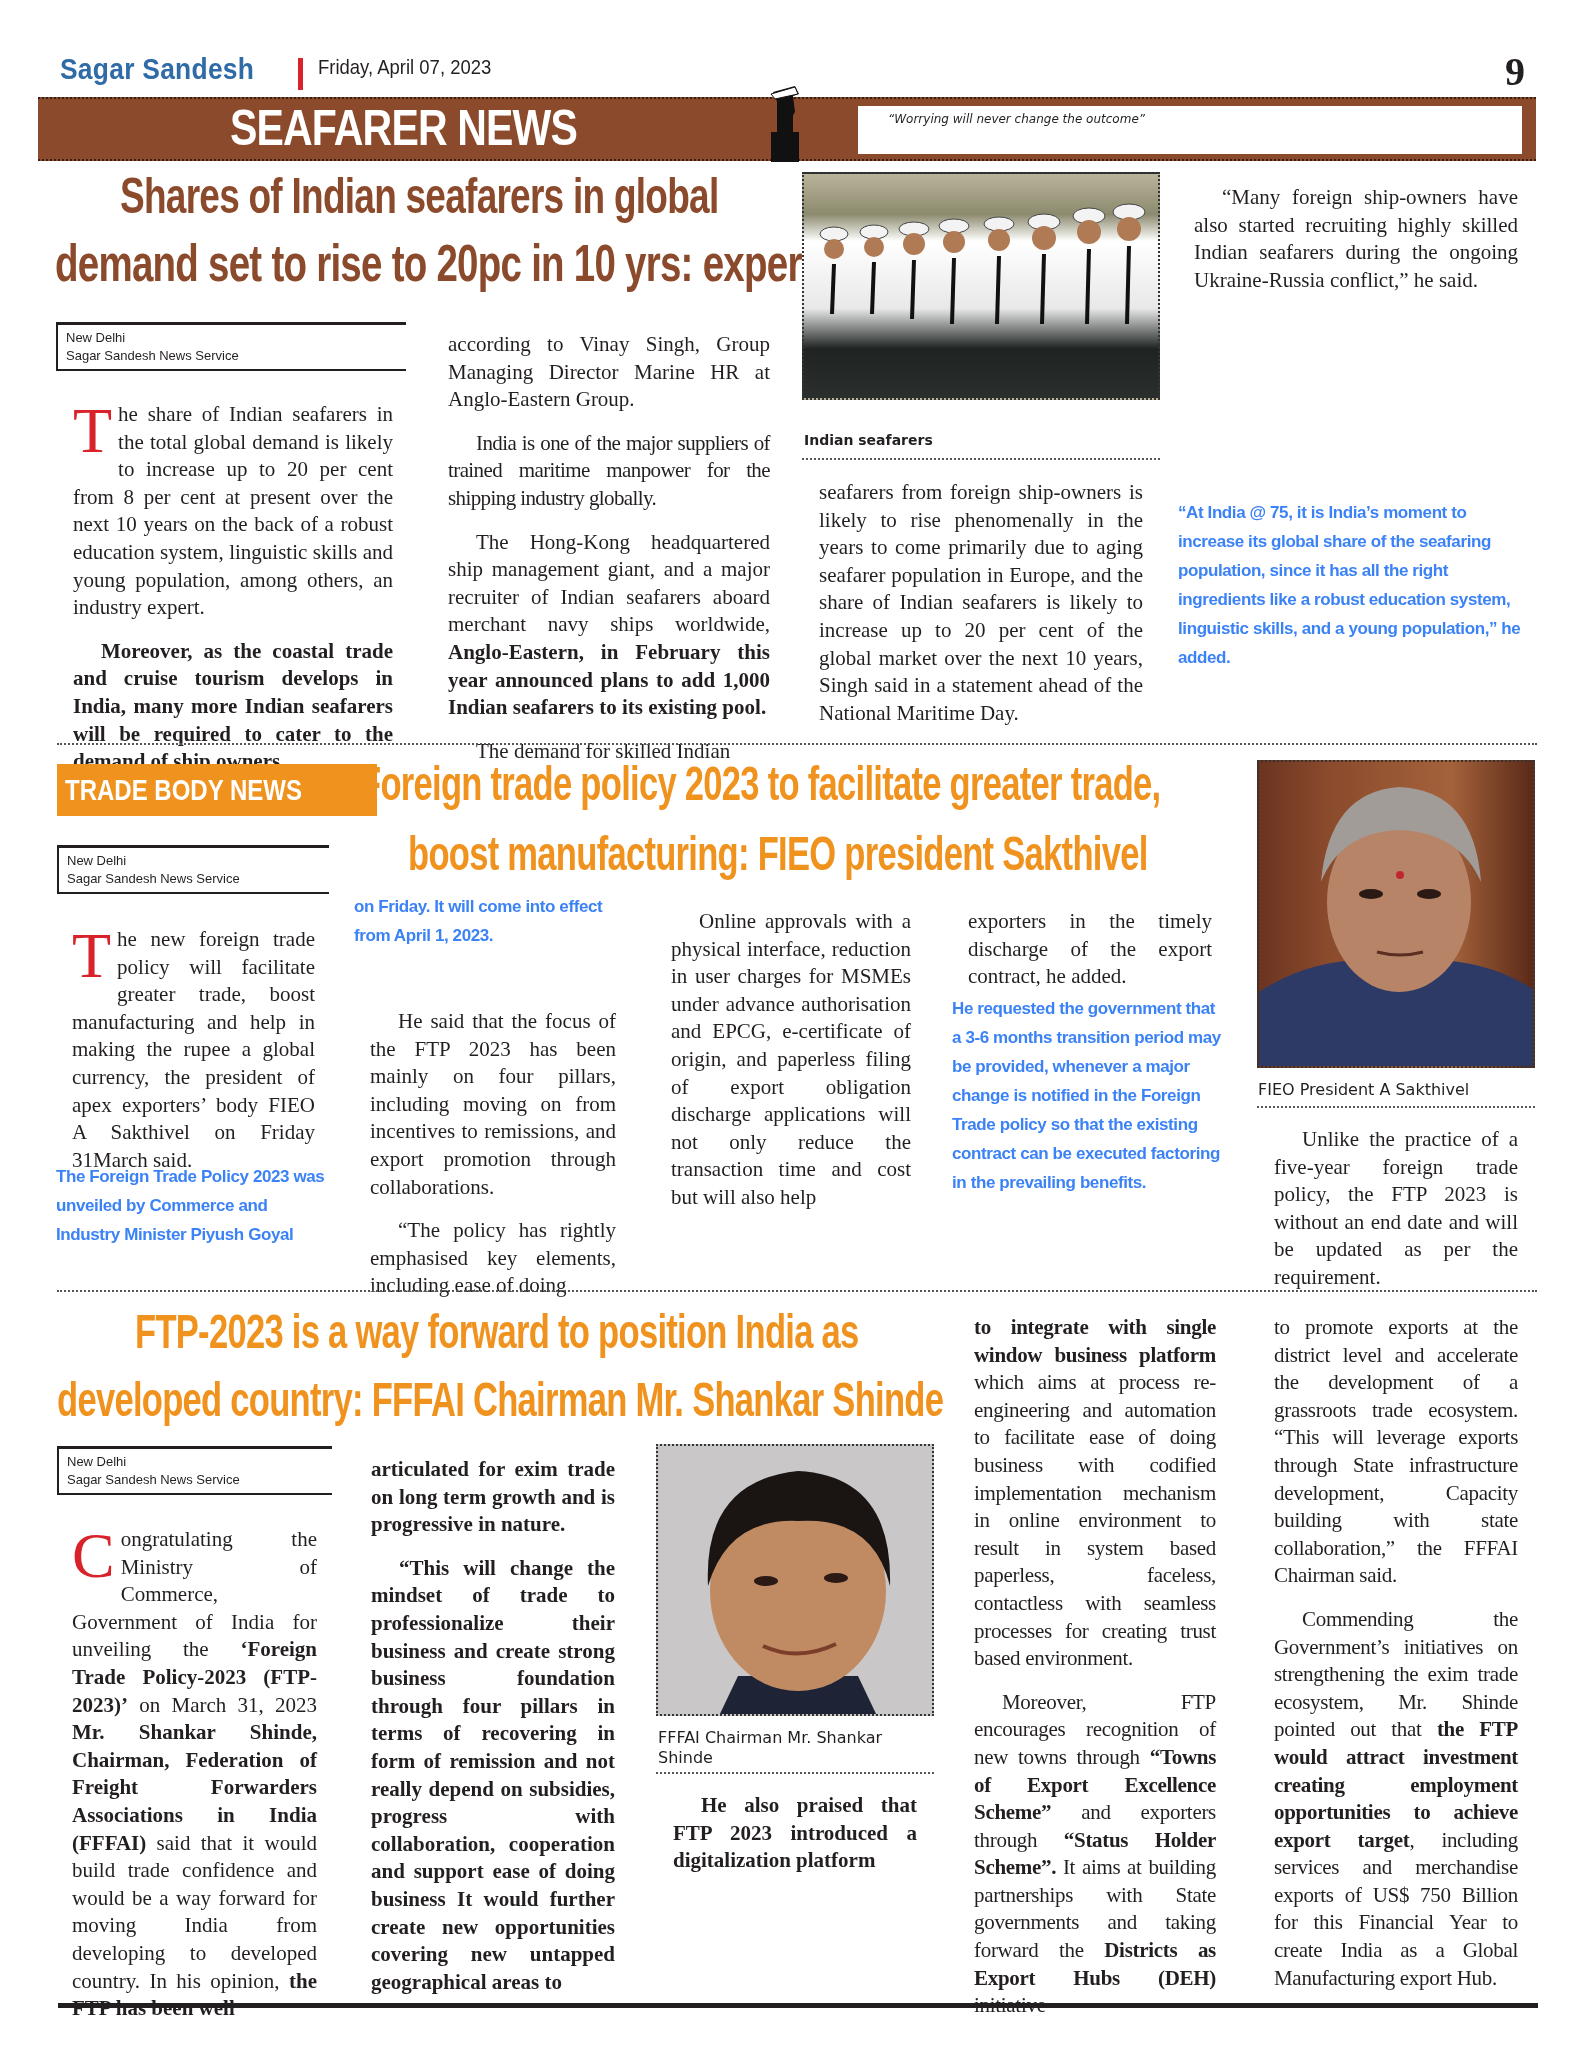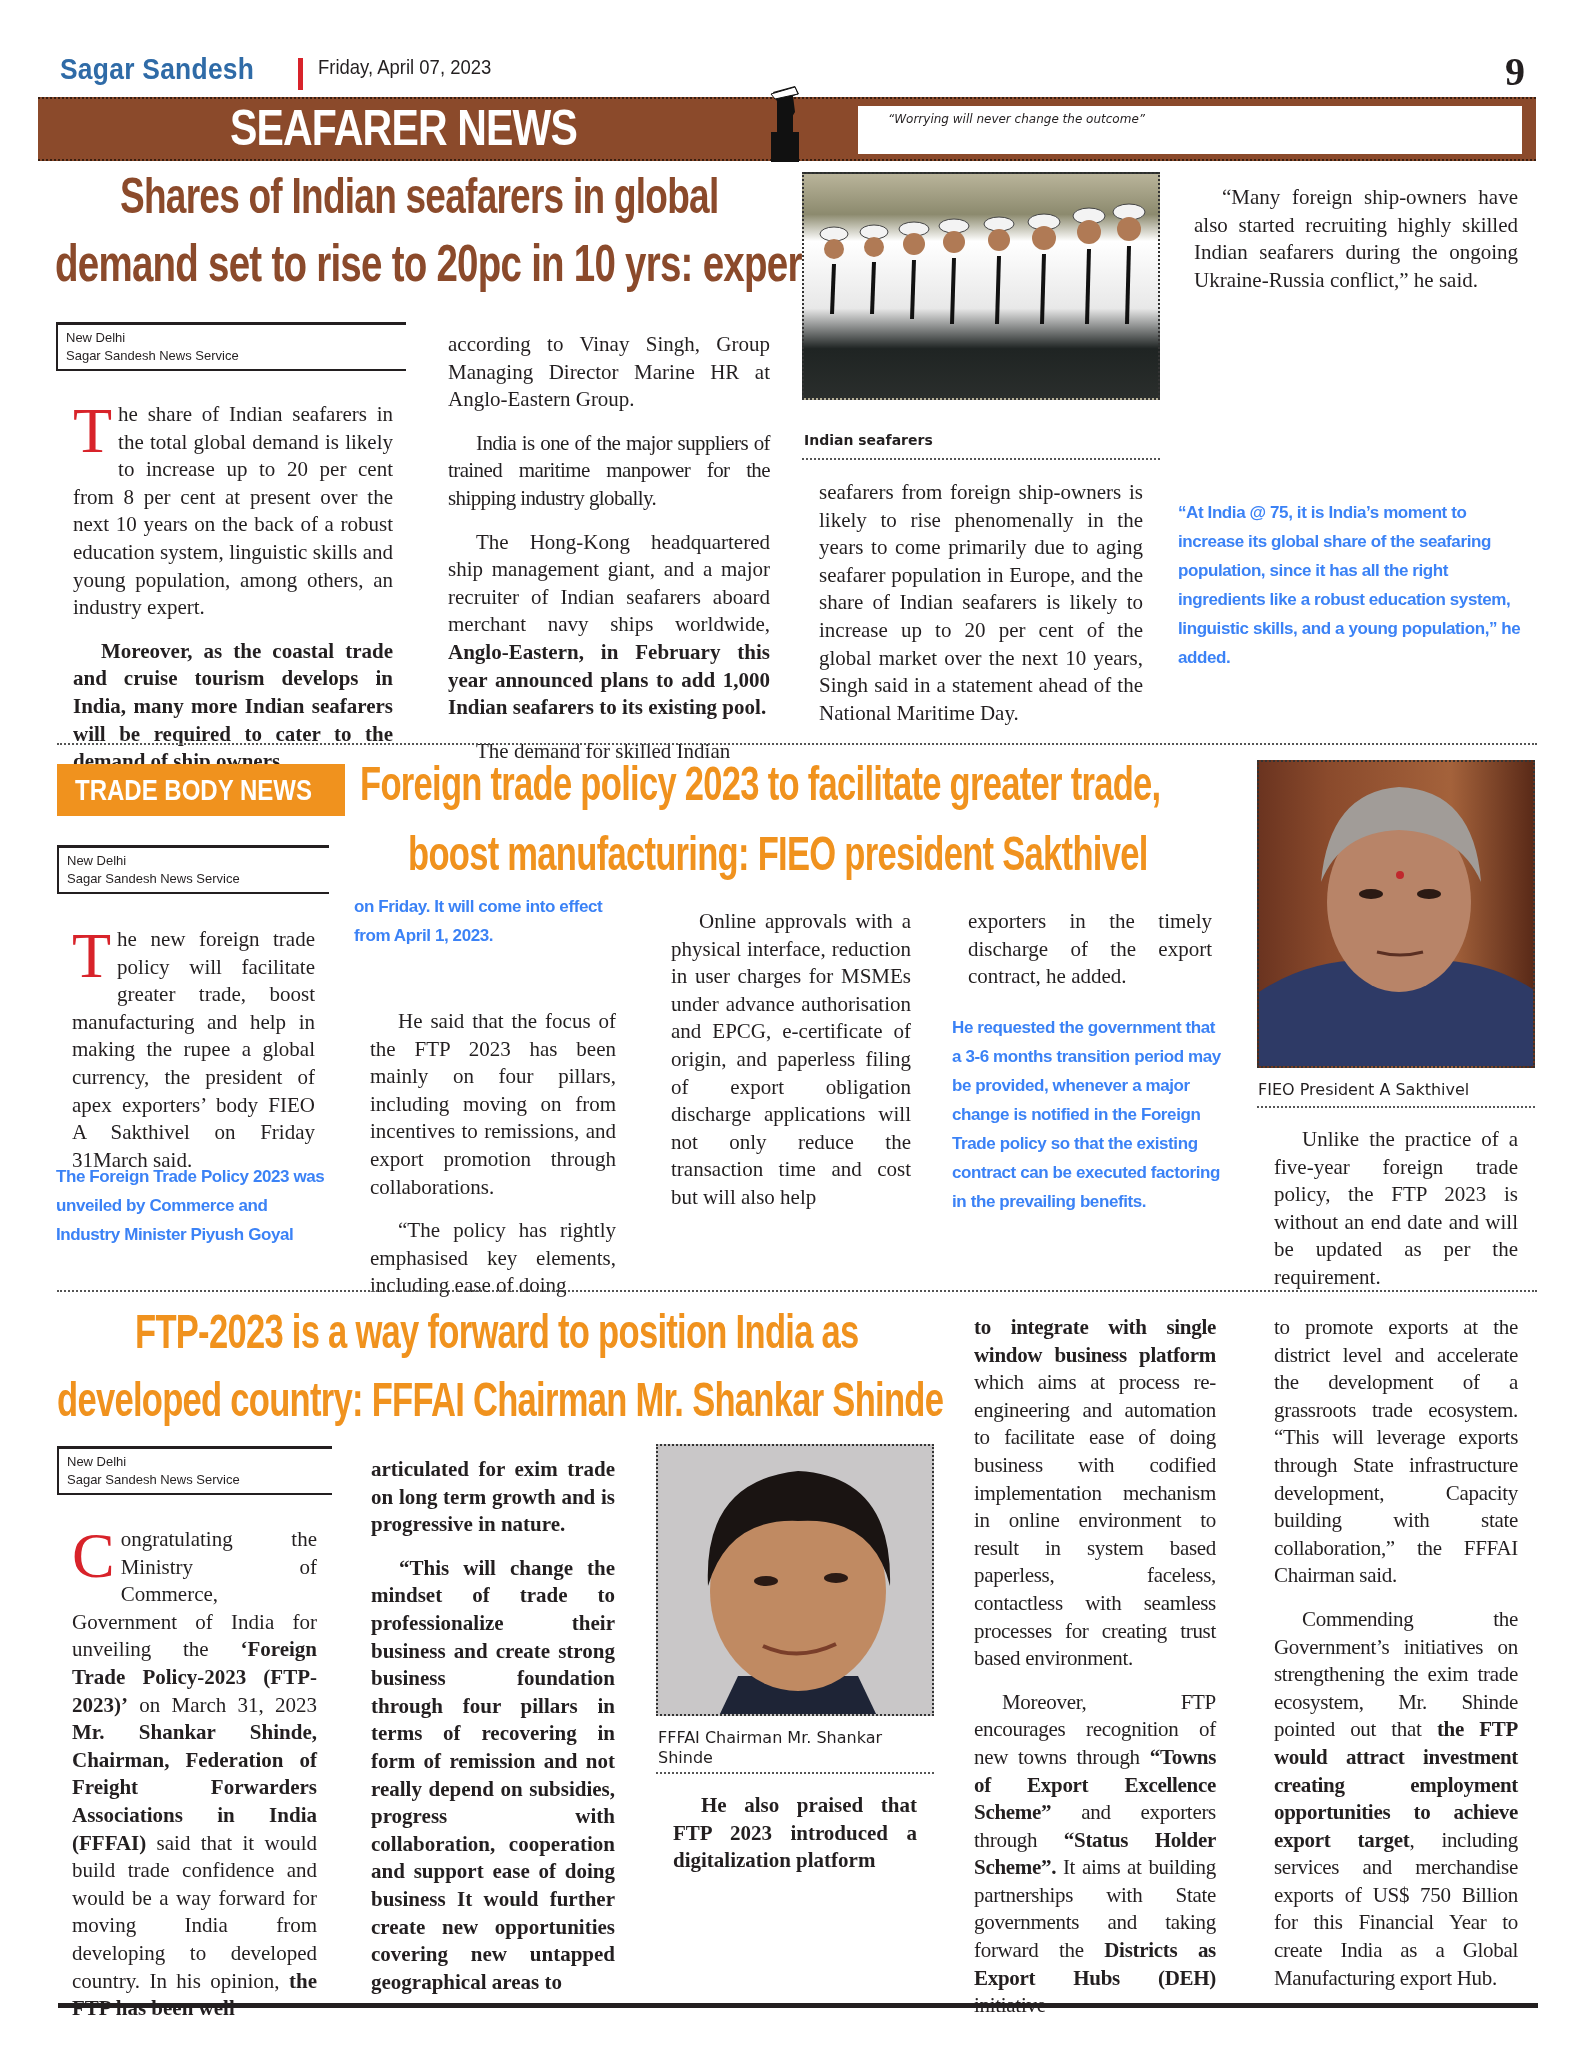--- a/index.html
+++ b/index.html
@@ -32,21 +32,21 @@
   .col p { margin: 16px; }
   .col .ind { text-indent: 28px; }
   .col b { font-weight: bold; }
   .dropcap { float: left; font-size: 64px; line-height: 52px; color: #d8232a; margin: 4px 6px 0 0; font-family: "Liberation Serif", serif; }
 
   .pull { font-family: "Liberation Sans", sans-serif; font-weight: bold; color: #3b82f6; font-size: 17px; line-height: 29px; letter-spacing: -0.4px; }
 
   .caption { font-family: "DejaVu Sans", sans-serif; font-size: 15px; color: #231f20; }
   .dotted-h { border-top: 2px dotted #555; height: 0; }
 
-  .trade-tag { left: 57px; top: 764px; width: 288px; height: 52px; background: #f0921e; color: #ffffff; font-family: "Liberation Sans", sans-serif; font-weight: bold; font-size: 30px; line-height: 52px; padding-left: 18px; white-space: nowrap; }
+  .trade-tag { left: 57px; top: 764px; width: 320px; height: 52px; background: #f0921e; color: #ffffff; font-family: "Liberation Sans", sans-serif; font-weight: bold; font-size: 30px; line-height: 52px; padding-left: 8px; white-space: nowrap; }
   .trade-tag span { display: inline-block; transform: scaleX(0.8); transform-origin: left; }
 
   .photo { border: 2px dotted #333; overflow: hidden; }
   .bottom-rule { left: 58px; top: 2003px; width: 1480px; height: 5px; background: #231f20; }
 </style>
 </head>
 <body>
 
 <div class="abs brand">Sagar Sandesh</div>
 <div class="abs brand-sep"></div>
@@ -152,21 +152,21 @@
   <p class="ind">“The policy has rightly emphasised key elements, including ease of doing</p>
 </div>
 
 <div class="abs col" style="left:655px; top:892px; width:272px;">
   <p class="ind">Online approvals with a physical interface, reduction in user charges for MSMEs under advance authorisation and EPCG, e-certificate of origin, and paperless filing of export obligation discharge applications will not only reduce the transaction time and cost but will also help</p>
 </div>
 
 <div class="abs col" style="left:952px; top:892px; width:276px;">
   <p>exporters in the timely discharge of the export contract, he added.</p>
 </div>
-<div class="abs pull" style="left:952px; top:994px; width:276px;margin-top:19px;">He requested the government that a 3-6 months transition period may be provided, whenever a major change is notified in the Foreign Trade policy so that the existing contract can be executed factoring in the prevailing benefits.</div>
+<div class="abs pull" style="left:952px; top:994px; width:276px;">He requested the government that a 3-6 months transition period may be provided, whenever a major change is notified in the Foreign Trade policy so that the existing contract can be executed factoring in the prevailing benefits.</div>
 
 <div class="abs photo" style="left:1257px; top:760px; width:278px; height:308px; background: linear-gradient(90deg,#6b3420 0%,#8a4a2c 25%,#a4623b 70%,#5a2a18 100%);">
   <svg width="278" height="308" viewBox="0 0 278 308">
     <path d="M0 308 L0 230 Q60 190 139 200 Q220 190 278 230 L278 308 Z" fill="#2e3a66"></path>
     <ellipse cx="140" cy="140" rx="72" ry="90" fill="#b88468"></ellipse>
     <path d="M62 120 Q70 30 140 25 Q215 28 222 120 Q200 70 140 68 Q82 70 62 120 Z" fill="#a19c98"></path>
     <circle cx="141" cy="113" r="4" fill="#c0282d"></circle>
     <ellipse cx="112" cy="132" rx="12" ry="5" fill="#2b1a14"></ellipse>
     <ellipse cx="170" cy="132" rx="12" ry="5" fill="#2b1a14"></ellipse>
     <path d="M118 190 Q141 196 164 190" stroke="#5a2f22" stroke-width="3" fill="none"></path>

